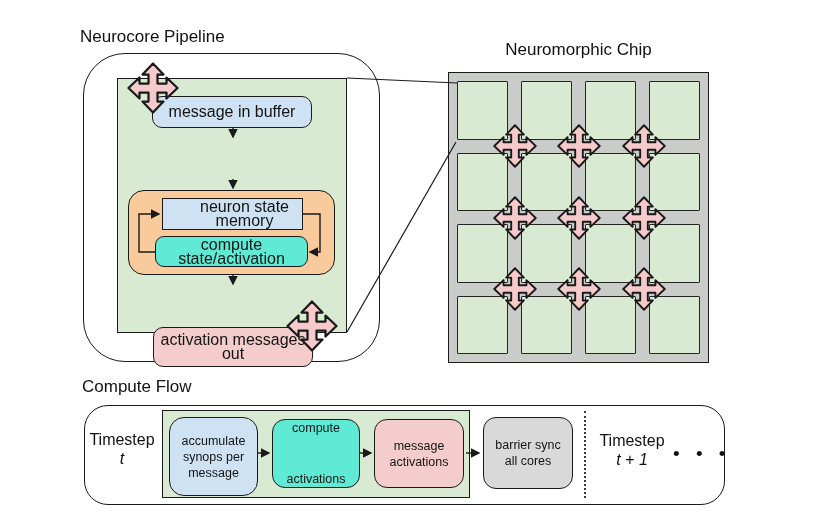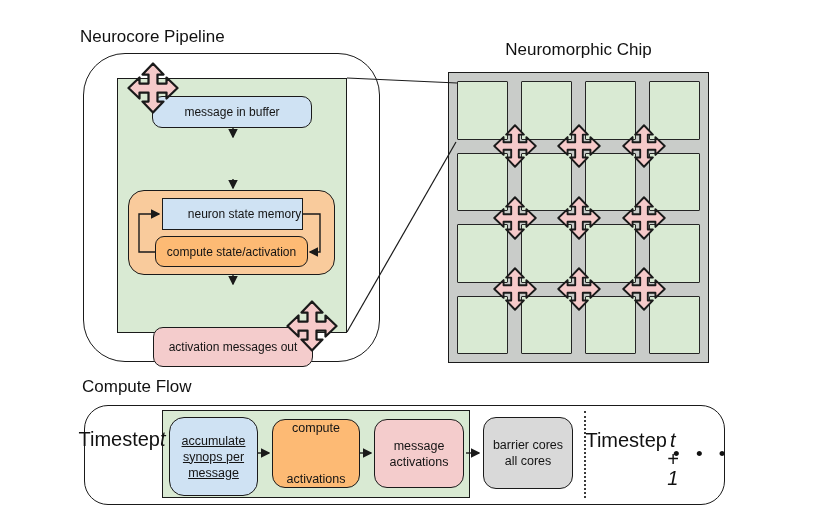--- a/index.html
+++ b/index.html
@@ -7,44 +7,44 @@
     position:relative;width:827px;height:525px;background:#ffffff;overflow:hidden;
     font-family:"Liberation Sans","DejaVu Sans",sans-serif;color:#111;
   }
   .abs{position:absolute;box-sizing:border-box;}
   .section-title{font-size:17px;color:#111;white-space:nowrap;z-index:4;}
   
   .pipe-container{border:1.5px solid #1a1a1a;border-radius:42px;background:#ffffff;z-index:1;}
   .core-green{background:#d9ead3;border:1.2px solid #1a1a1a;z-index:2;}
   .node{
     display:flex;align-items:center;justify-content:center;text-align:center;
-    border:1.2px solid #1a1a1a;font-size:12px;line-height:14px;z-index:4;color:#141414;
+    border:1.2px solid #1a1a1a;font-size:16px;line-height:14px;z-index:4;color:#141414;
   }
   .node.blue{background:#cfe2f3;border-radius:10px;}
-  .node.cream{background:#fdba74;border-radius:9px;}
+  .node.cream{background:#5eead4;border-radius:9px;}
   .node.pink{background:#f4cccc;border-radius:10px;}
   .node.gray{background:#d9d9d9;border-radius:13px;}
   .loop-orange{background:#f9cb9c;border:1.2px solid #1a1a1a;border-radius:16px;z-index:3;}
   
   .chip{background:#c9ccc9;border:1.6px solid #1a1a1a;z-index:2;}
   .chip-cells{
     position:absolute;left:8px;top:8px;right:8px;bottom:8px;
     display:grid;grid-template-columns:repeat(4,1fr);grid-template-rows:repeat(4,1fr);
     grid-gap:13px;
   }
   .chip-cell{background:#d9ead3;border:1.1px solid #252525;border-radius:1px;}
   .router{position:absolute;z-index:5;}
   .router-big{position:absolute;z-index:6;}
   
   .flow-container{border:1.3px solid #1a1a1a;border-radius:24px;background:#fff;z-index:1;}
   .flow-green{background:#d9ead3;border:1.2px solid #1a1a1a;z-index:2;}
   .step{flex-direction:column;font-size:12.5px;line-height:16px;z-index:3;}
   .timestep{
-    display:flex;flex-direction:row;align-items:flex-start;justify-content:center;
-    font-size:20px;line-height:19px;color:#111;z-index:3;text-align:center;
+    display:flex;flex-direction:column;align-items:center;justify-content:center;
+    font-size:16px;line-height:19px;color:#111;z-index:3;text-align:center;
   }
   .timestep .sub{font-style:italic;}
   .dotted-divider{border-left:2px dotted #3a3a3a;z-index:3;}
   .ellipsis{font-size:19px;letter-spacing:2px;word-spacing:7px;color:#111;z-index:3;white-space:nowrap;}
   
   .overlay{position:absolute;left:0;top:0;z-index:5;pointer-events:none;}
 </style>
 </head>
 <body>
 
@@ -144,38 +144,38 @@
 
   <div class="abs flow-container" style="left:84px;top:405px;width:641px;height:100px;"></div>
 
   <div class="abs timestep" style="left:86px;top:430px;width:72px;">
     <span>Timestep</span>
     <span class="sub">t</span>
   </div>
 
   <div class="abs flow-green" style="left:162px;top:410px;width:308px;height:88px;"></div>
 
-  <div class="abs node blue step" style="left:169px;top:417px;width:89px;height:79px;border-radius:15px;text-decoration:underline;">
+  <div class="abs node blue step" style="left:169px;top:417px;width:89px;height:79px;border-radius:15px;">
     <span>accumulate</span>
     <span>synops per</span>
     <span>message</span>
   </div>
 
   <div class="abs node cream step" style="left:272px;top:419px;width:88px;height:69px;border-radius:13px;justify-content:space-between;">
     <span>compute</span>
     <span>activations</span>
   </div>
 
   <div class="abs node pink step" style="left:374px;top:419px;width:90px;height:69px;border-radius:13px;">
     <span>message</span>
     <span>activations</span>
   </div>
 
   <div class="abs node gray step" style="left:483px;top:417px;width:90px;height:72px;">
-    <span>barrier cores</span>
+    <span>barrier sync</span>
     <span>all cores</span>
   </div>
 
   <div class="abs dotted-divider" style="left:584px;top:411px;height:87px;width:0;"></div>
 
   <div class="abs timestep" style="left:596px;top:431px;width:72px;">
     <span>Timestep</span>
     <span class="sub">t + 1</span>
   </div>
 

